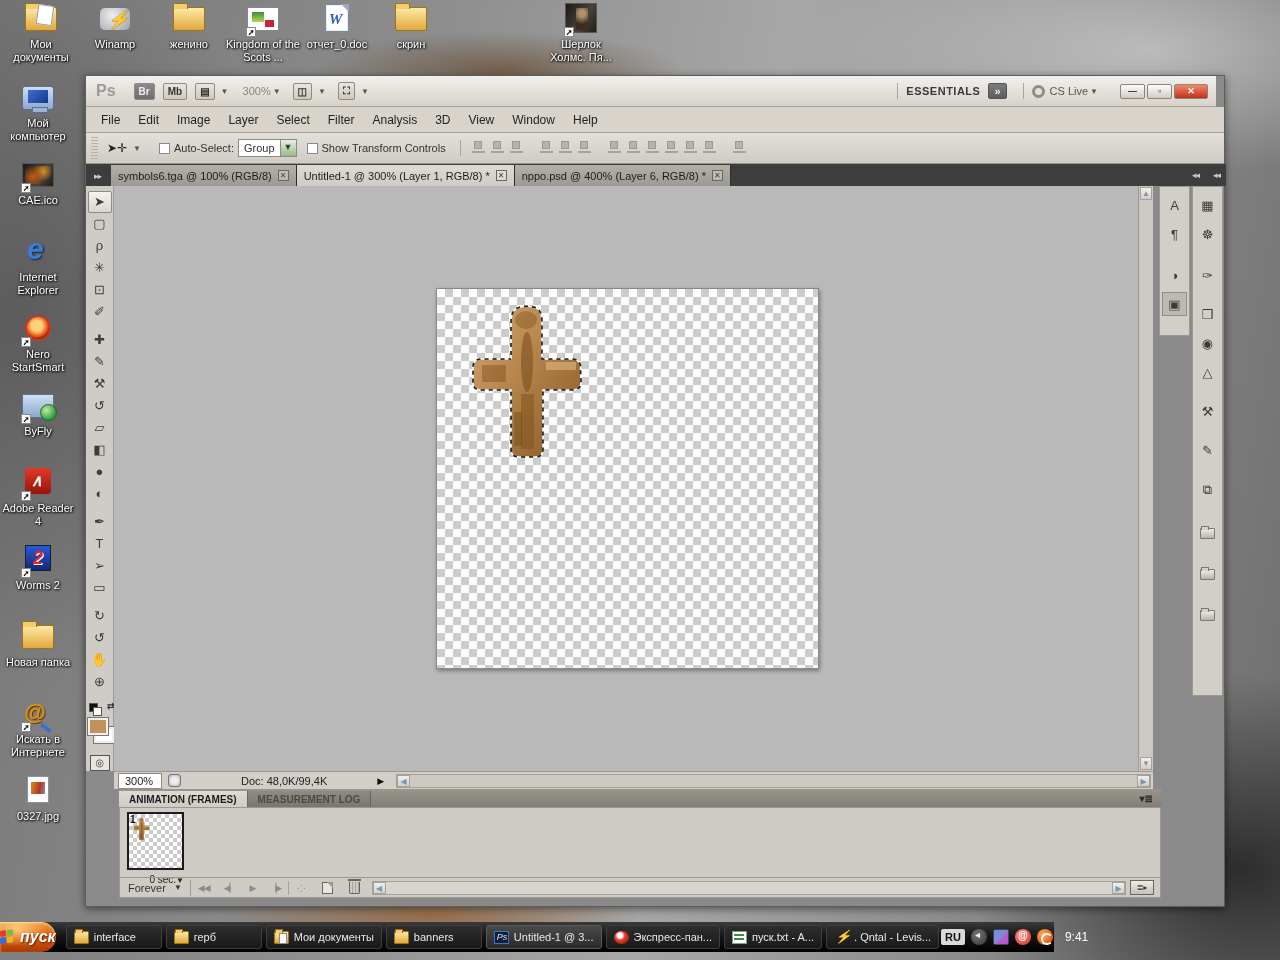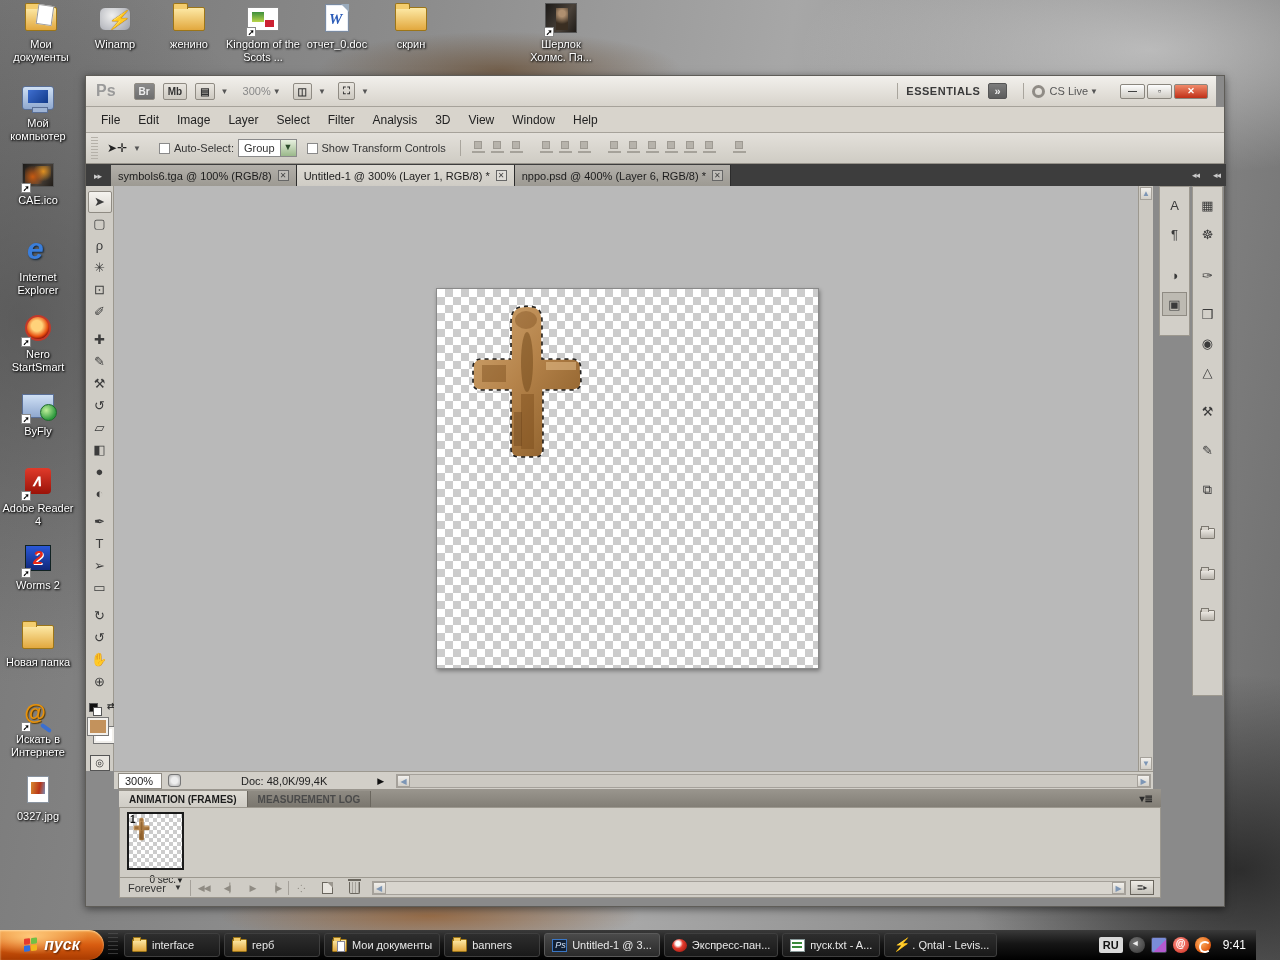--- a/index.html
+++ b/index.html
@@ -47,21 +47,21 @@
   .ic-byfly i{background:linear-gradient(#cfe0f5,#8fa8cf);border:1px solid #5a6f96}
   .ic-byfly i::after{content:"";position:absolute;right:-4px;bottom:-4px;width:15px;height:15px;border-radius:50%;background:radial-gradient(circle at 35% 35%,#bff09a,#2f9a3f 70%);border:1px solid #1c6a2a}
   .ic-adobe i{left:5px;top:1px;width:26px;height:26px;background:linear-gradient(#e03a2a,#9a1208);border-radius:4px}
   .ic-adobe i::before{content:"∧";position:absolute;left:6px;top:3px;font-size:16px;font-weight:bold;color:#fff}
   .ic-worms i{left:5px;top:1px;width:26px;height:26px;background:linear-gradient(#2a58d8,#10287a);border:1px solid #122}
   .ic-worms i::before{content:"2";position:absolute;left:7px;top:2px;font-size:18px;font-weight:bold;color:#e82818;text-shadow:1px 1px 0 #fff}
   .ic-search i::before{content:"@";position:absolute;left:2px;top:-2px;font-size:22px;font-weight:bold;color:#e8920a;text-shadow:1px 1px 1px #5a3a00}
   .ic-search i::after{content:"";position:absolute;right:2px;bottom:-4px;width:12px;height:4px;background:#3a6fd0;border-radius:2px;transform:rotate(35deg)}
   .ic-imgfile i{left:7px;width:22px;height:27px;top:1px;background:#fff;border:1px solid #8a94a0}
   .ic-imgfile i::before{content:"";position:absolute;left:3px;top:5px;right:3px;height:12px;background:linear-gradient(100deg,#d88a30,#b83418 60%,#7a90b8)}
-  .gapL{margin-left:76px}
+  .gapL{margin-left:96px}
   
   #ps{position:absolute;left:85px;top:75px;width:1140px;height:832px;background:#8a8a8a;border:1px solid #5f5d58;box-shadow:0 2px 8px rgba(0,0,0,.5)}
   .appbar{position:absolute;left:0;top:0;right:8px;height:31px;background:linear-gradient(#f2f0ec,#d7d3cb);border-bottom:1px solid #a6a29a;display:flex;align-items:center;font-size:11px;color:#444}
   .pslogo{font-size:16px;font-weight:bold;color:#9a9a9a;margin:0 14px 0 10px;letter-spacing:0}
   .sqbtn{display:inline-block;margin:0 4px;padding:2px 4px;font-size:10px;font-weight:bold;border:1px solid #8f8b83;border-radius:2px;background:linear-gradient(#e9e6e0,#cdc9c1);color:#333}
   .sqbtn.dark{background:linear-gradient(#8a8a8a,#6e6e6e);color:#eee}
   .ddv{color:#555;font-size:8px;margin:0 8px 0 2px}
   .zoomdd{color:#888;margin-left:6px}
   .vsep{width:1px;height:16px;background:#a9a59d;margin:0 8px}
   .wsp{font-weight:bold;color:#3a3a3a;letter-spacing:.5px}
@@ -139,21 +139,21 @@
   .loopbtn{padding:2px 8px;border-right:1px solid #a5a19a;display:flex;gap:8px;align-items:center}
   .pbtn{color:#8f8b83;font-size:9px;letter-spacing:-1px;padding:0 7px}
   .tween{color:#8f8b83;font-size:10px;padding:0 8px;border-left:1px solid #a5a19a}
   .pgic{width:11px;height:12px;background:#e8e5df;border:1px solid #6a665e;margin:0 8px;position:relative}
   .pgic::before{content:"";position:absolute;right:-1px;top:-1px;border:3px solid #9a968e;border-left-color:transparent;border-bottom-color:transparent}
   .trash{width:11px;height:12px;border:1px solid #6a665e;border-top:none;border-radius:0 0 2px 2px;margin:0 8px;position:relative;background:repeating-linear-gradient(90deg,#cfccc5 0 2px,#a5a19a 2px 3px)}
   .trash::before{content:"";position:absolute;top:-3px;left:-2px;right:-2px;height:2px;background:#6a665e}
   .ctrack{flex:1;height:14px;margin:0 4px;background:#d8d5ce;border:1px solid #a5a19a;position:relative}
   .convert{width:24px;height:15px;border:1px solid #6a665e;background:linear-gradient(#efece6,#c5c2ba);margin-right:6px;font-size:8px;text-align:center;line-height:13px;color:#333}
   
-  #taskbar{position:absolute;left:0;bottom:0;width:1256px;height:30px;background:linear-gradient(#3a3a3a,#161616 45%,#000);display:flex;align-items:center;z-index:5}
+  #taskbar{position:absolute;left:0;bottom:8px;width:1054px;height:30px;background:linear-gradient(#3a3a3a,#161616 45%,#000);display:flex;align-items:center;z-index:5}
   #startbtn{height:30px;width:104px;border-radius:0 16px 16px 0;background:radial-gradient(ellipse at 30% 20%,#ffc97a,transparent 55%),linear-gradient(#f09a40,#d85c10 50%,#a83a00);display:flex;align-items:center;justify-content:center;gap:6px;color:#fff;font-weight:bold;font-style:italic;font-size:16px;text-shadow:1px 1px 2px #5a2000;box-shadow:inset 0 1px 2px #ffd9a0}
   .flag{width:14px;height:14px;display:grid;grid-template-columns:6px 6px;grid-template-rows:6px 6px;gap:1px;transform:skewY(-6deg)}
   .flag i{border-radius:1px}
   .flag i:nth-child(1){background:#e33b2e}.flag i:nth-child(2){background:#71bf44}
   .flag i:nth-child(3){background:#2e6fe3}.flag i:nth-child(4){background:#f2b61c}
   .qsep{width:10px;height:24px;margin:0 4px;background:repeating-linear-gradient(#555 0 1px,transparent 1px 4px);opacity:.6}
   .tbtn{height:24px;margin:0 2px;padding:0 7px;min-width:96px;max-width:118px;display:flex;align-items:center;gap:5px;background:linear-gradient(#2e2e2e,#191919);border:1px solid #3f3f3f;border-radius:3px;color:#e8e8e8;font-size:11px;white-space:nowrap;overflow:hidden}
   .tbtn.active{background:linear-gradient(#4a4a4a,#2a2a2a);border-color:#5a5a5a}
   .tbi{width:15px;height:13px;flex:0 0 auto;position:relative}
   .tb-folder .tbi,.tb-docs .tbi{background:linear-gradient(#fde9a6,#e2a83e);border:1px solid #9c7518;border-radius:1px}

